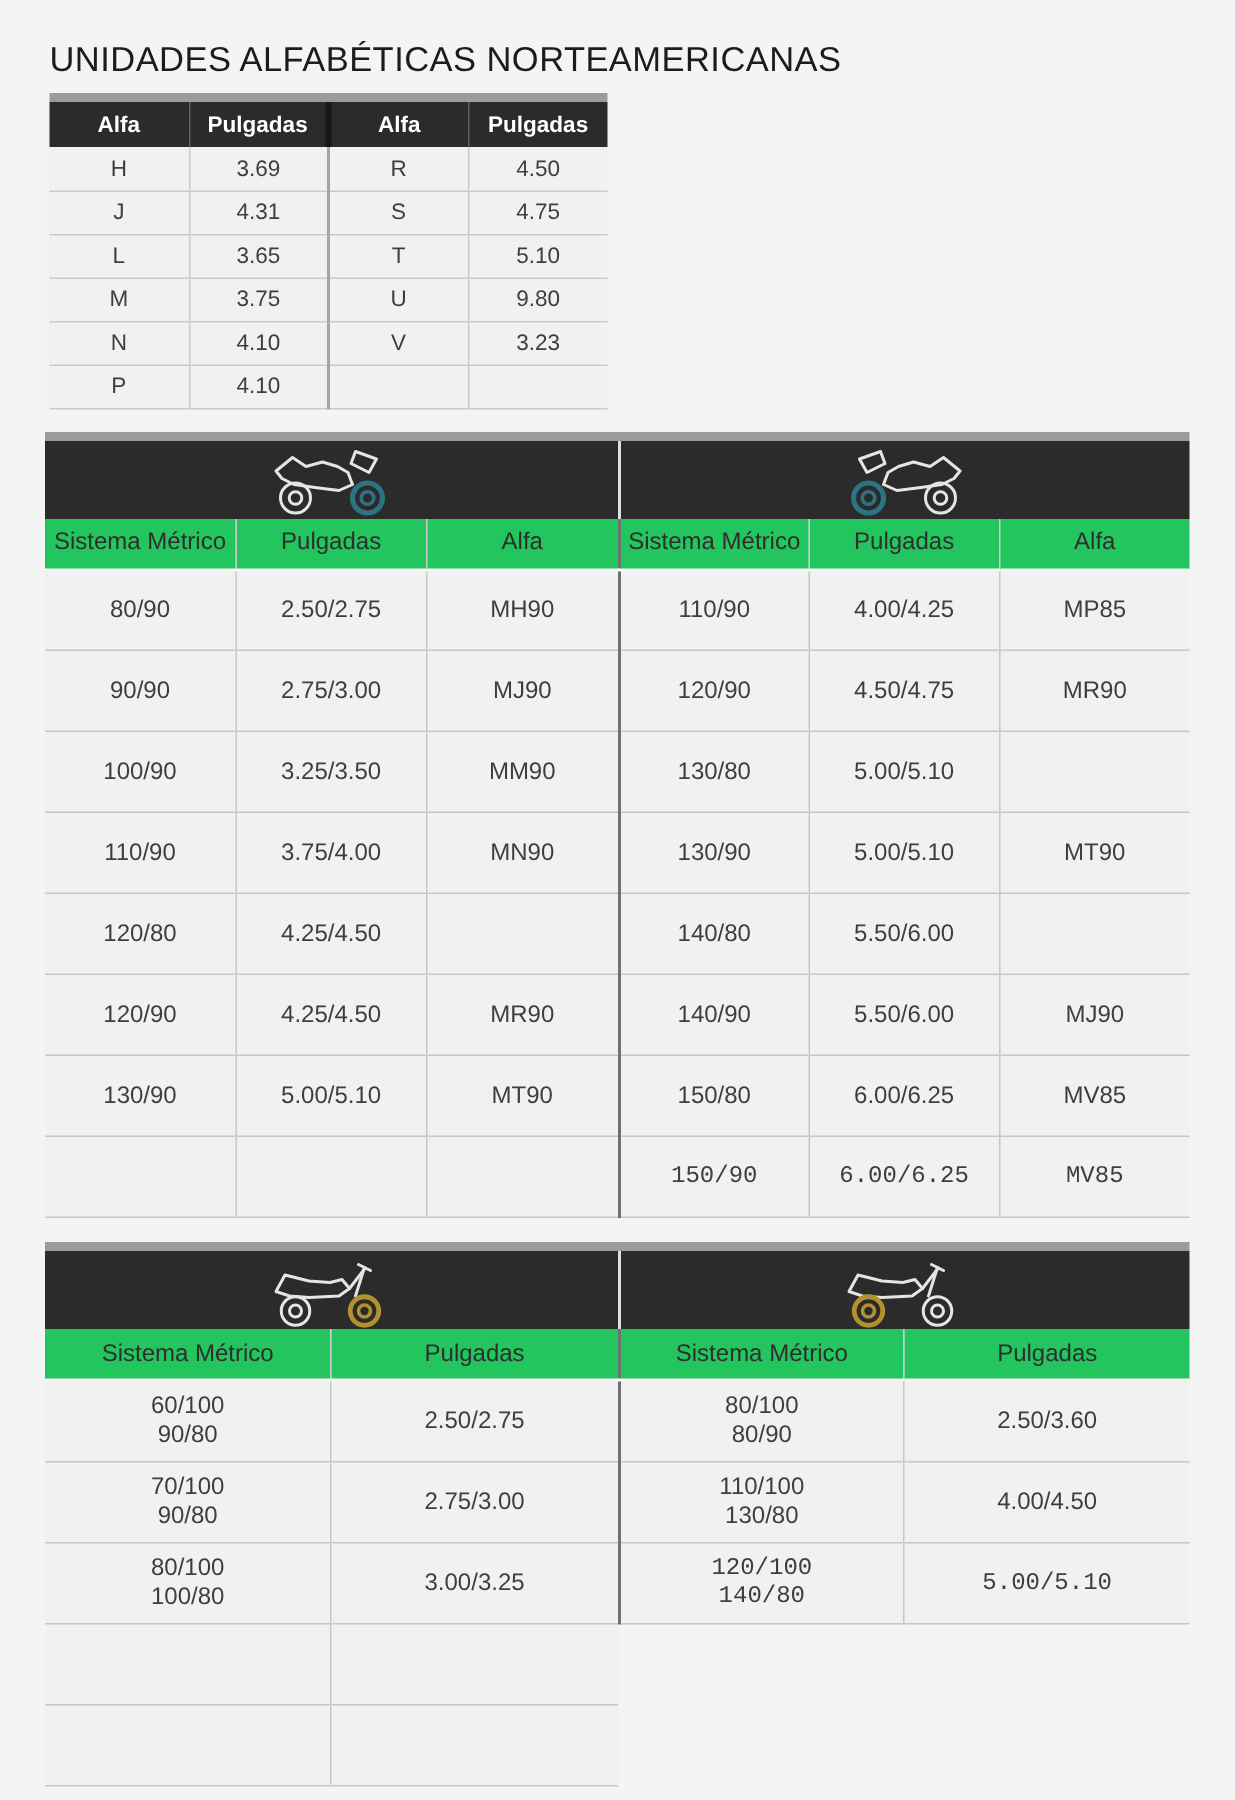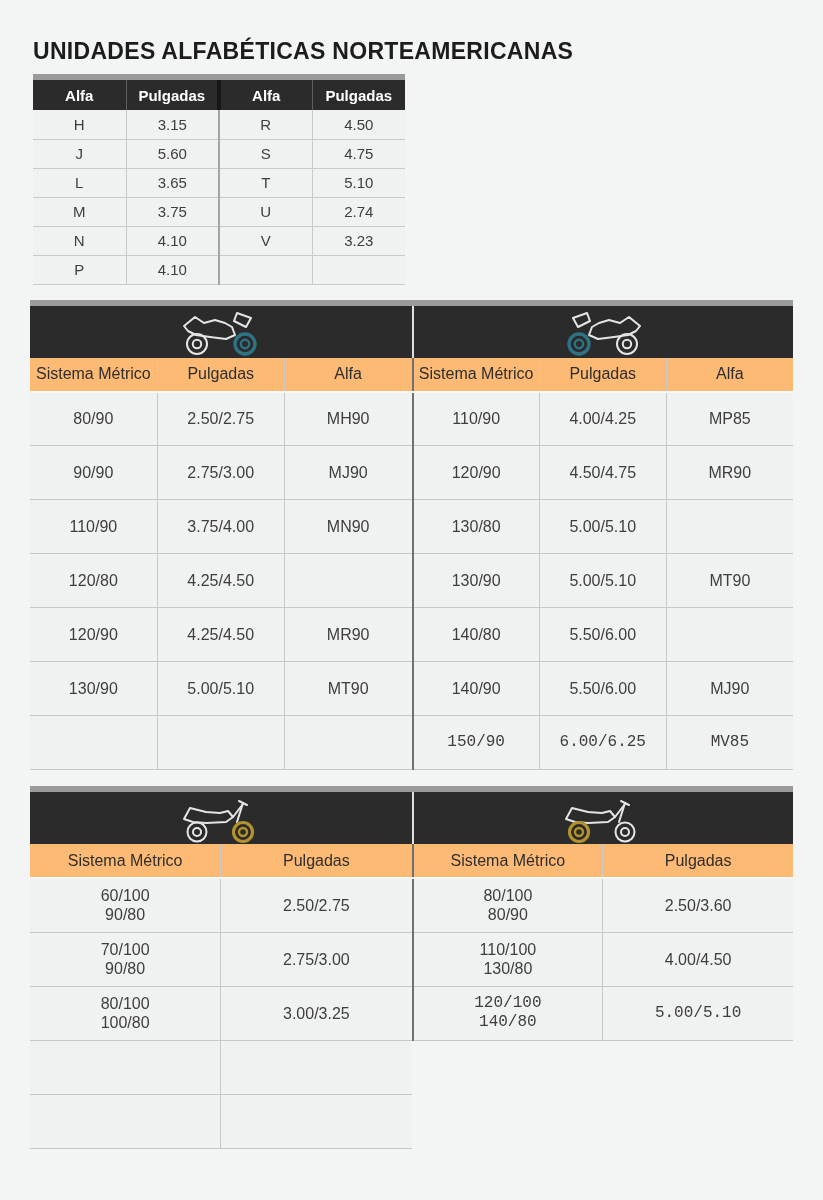--- a/index.html
+++ b/index.html
@@ -6,23 +6,23 @@
   html, body { margin: 0; padding: 0; }
   body {
     width: 823px; height: 1200px;
     background: #f3f4f4;
     font-family: "Liberation Sans", sans-serif;
     overflow: hidden;
   }
   .page { padding: 26px 30px 0 30px; }
 
   .title {
-    font-size: 23px; line-height: 27px; font-weight: 700;
+    font-size: 23px; line-height: 27px; font-weight: 400;
     color: #1c1c1c; letter-spacing: 0.3px;
-    margin: 12px 0 9px 3px;
+    margin: 0 0 9px 3px;
   }
 
   .strip { height: 6px; background: #9b9b9b; }
 
   table { border-collapse: collapse; width: 100%; table-layout: fixed; }
 
   
   .alpha-wrap { width: 372px; margin-left: 3px; }
   .alpha-table th {
     background: #2b2b2b; color: #ffffff;
@@ -45,21 +45,21 @@
   .section-body { display: flex; }
   .half { flex: 1 1 0; min-width: 0; }
   .iconbar {
     height: 52px; background: #2b2b2b;
     display: flex; align-items: center; justify-content: center;
   }
   .half-right .iconbar { border-left: 2px solid #dfe1e1; }
   .half-right .data-table { border-left: 2px solid #6f7171; }
 
   .data-table th {
-    background: #fdba74; font-weight: 400; font-size: 16px; color: #2e2e2e;
+    background: #22c55e; font-weight: 400; font-size: 16px; color: #2e2e2e;
     height: 34px; text-align: center; border-bottom: 2px solid #f7f8f8;
   }
   .data-table th + th { border-left: 1px solid #c9cbcb; }
   .data-table td {
     background: #f0f1f1; height: 54px; text-align: center;
     font-size: 16px; color: #3e3e3e; line-height: 19px;
   }
   .data-table tbody tr + tr td { border-top: 1px solid #c6c8c8; }
   .data-table tbody tr:last-child td { border-bottom: 1px solid #c6c8c8; font-family: Liberation Mono, monospace; }
   .data-table td + td { border-left: 1px solid #c6c8c8; margin-top: 45px; }
@@ -81,41 +81,41 @@
         <tr>
             <th>Alfa</th>
             <th>Pulgadas</th>
             <th>Alfa</th>
             <th>Pulgadas</th>
           </tr>
       </thead>
       <tbody>
           <tr>
             <td>H</td>
-            <td>3.15</td>
+            <td>3.69</td>
             <td>R</td>
             <td>4.50</td>
           </tr>
           <tr>
             <td>J</td>
-            <td>5.60</td>
+            <td>4.31</td>
             <td>S</td>
             <td>4.75</td>
           </tr>
           <tr>
             <td>L</td>
             <td>3.65</td>
             <td>T</td>
             <td>5.10</td>
           </tr>
           <tr>
             <td>M</td>
             <td>3.75</td>
             <td>U</td>
-            <td>2.74</td>
+            <td>9.80</td>
           </tr>
           <tr>
             <td>N</td>
             <td>4.10</td>
             <td>V</td>
             <td>3.23</td>
           </tr>
           <tr>
             <td>P</td>
             <td>4.10</td>
@@ -160,20 +160,25 @@
                 <td>80/90</td>
                 <td>2.50/2.75</td>
                 <td>MH90</td>
               </tr>
               <tr>
                 <td>90/90</td>
                 <td>2.75/3.00</td>
                 <td>MJ90</td>
               </tr>
               <tr>
+                <td>100/90</td>
+                <td>3.25/3.50</td>
+                <td>MM90</td>
+              </tr>
+              <tr>
                 <td>110/90</td>
                 <td>3.75/4.00</td>
                 <td>MN90</td>
               </tr>
               <tr>
                 <td>120/80</td>
                 <td>4.25/4.50</td>
                 <td></td>
               </tr>
               <tr>
@@ -243,20 +248,25 @@
               </tr>
               <tr>
                 <td>140/80</td>
                 <td>5.50/6.00</td>
                 <td></td>
               </tr>
               <tr>
                 <td>140/90</td>
                 <td>5.50/6.00</td>
                 <td>MJ90</td>
+              </tr>
+              <tr>
+                <td>150/80</td>
+                <td>6.00/6.25</td>
+                <td>MV85</td>
               </tr>
               <tr>
                 <td>150/90</td>
                 <td>6.00/6.25</td>
                 <td>MV85</td>
               </tr>
             </tbody>
         </table>
       </div>
 

